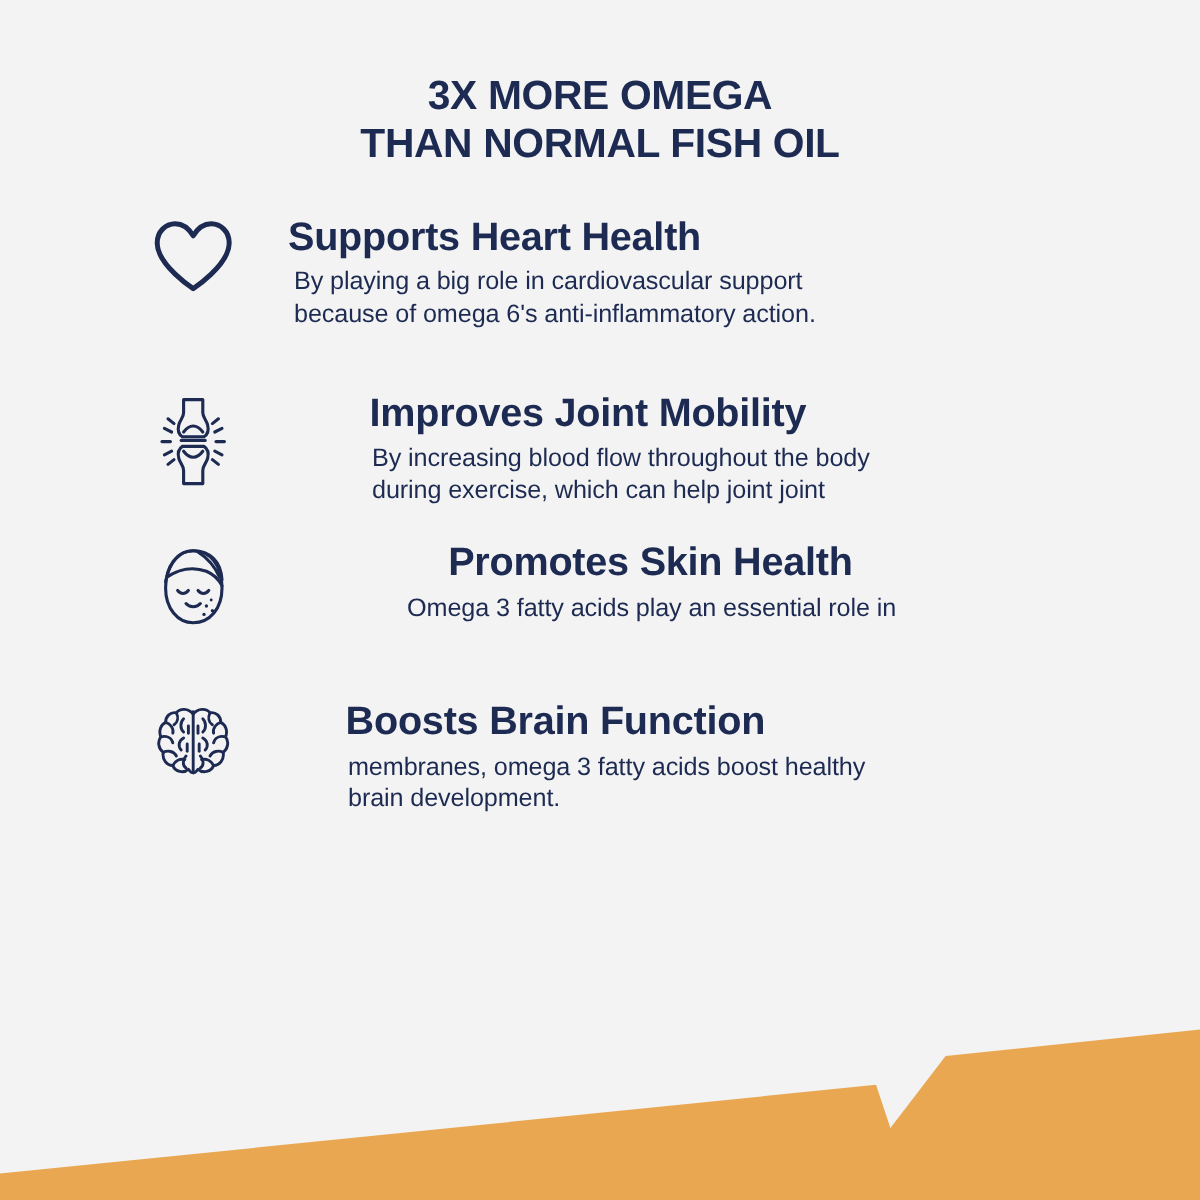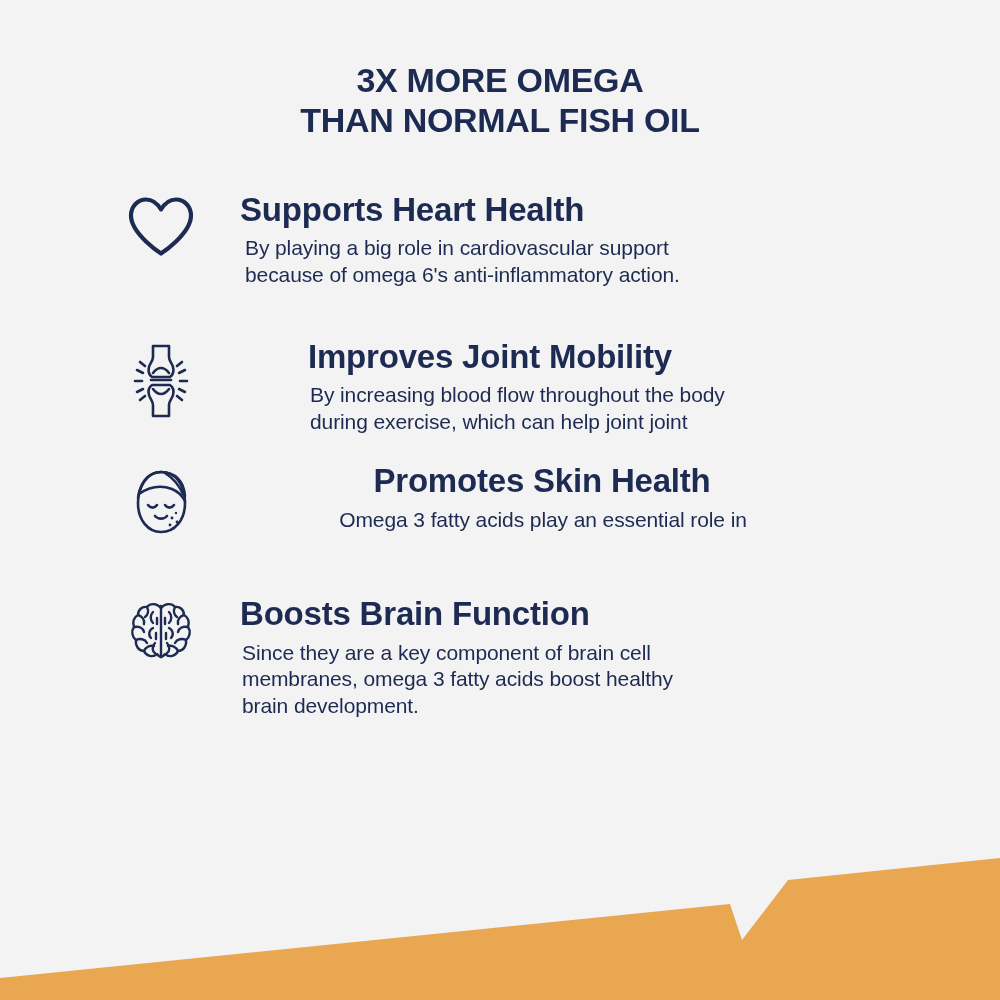--- a/index.html
+++ b/index.html
@@ -66,21 +66,21 @@
     letter-spacing: -0.3px;
   }
   #headline .hl-line {
     display: block;
     white-space: nowrap;
   }
 
   #benefits {
     position: absolute;
     left: 0;
-    top: 192px;
+    top: 179px;
     width: 912px;
   }
 
   .benefit {
     position: relative;
     display: flex;
     align-items: flex-start;
     padding-left: 118px;
     box-sizing: border-box;
   }
@@ -126,21 +126,21 @@
   }
   .benefit-desc .d-line {
     display: block;
     white-space: nowrap;
   }
 
   
   #benefit-0 { margin-bottom: 50px; }
   #benefit-1 { margin-bottom: 28px; justify-content: space-between; }
   #benefit-2 { margin-bottom: 47px; text-align: center; }
-  #benefit-3 { margin-bottom: 0; }
+  #benefit-3 { margin-bottom: 0; gap: 48px; }
 
   #benefit-0 .benefit-desc { padding-left: 5px; }
 </style>
 </head>
 <body>
 
 <div id="poster">
 
   <svg id="bg-watermark" viewBox="0 0 1000 1000" preserveAspectRatio="none" aria-hidden="true">
     <defs>
@@ -293,21 +293,20 @@
               <path d="M40 28 C44 30 45 35 42 38"></path>
               <path d="M38 43 C41 46 41 51 38 53"></path>
               <path d="M36 18 L36 24"></path>
               <path d="M37 33 L37 39"></path>
             </g>
           </svg>
         </div>
         <div class="benefit-text">
           <div class="benefit-title">Boosts Brain Function</div>
           <div class="benefit-desc">
-            <span class="d-line">Since they are a key component of brain cell</span>
             <span class="d-line">membranes, omega 3 fatty acids boost healthy</span>
             <span class="d-line">brain development.</span>
           </div>
         </div>
       </div>
 
     </div>
   </div>
 </div>
 

